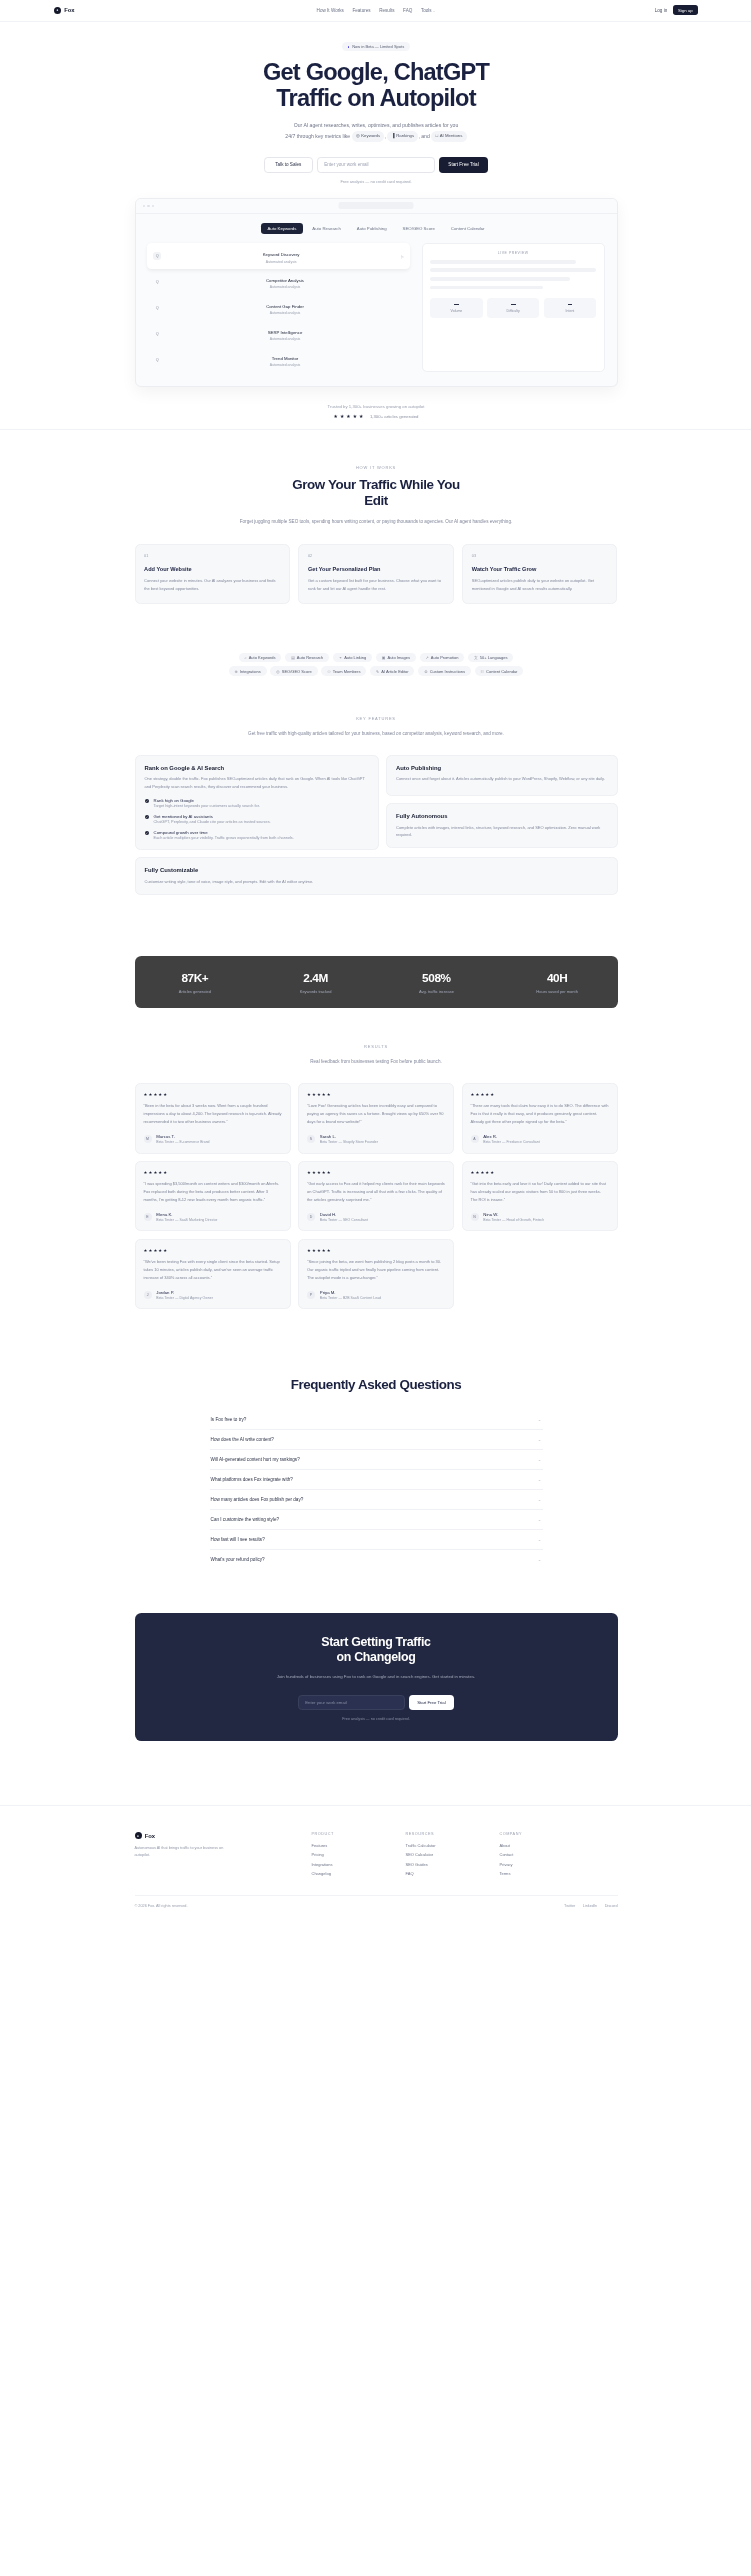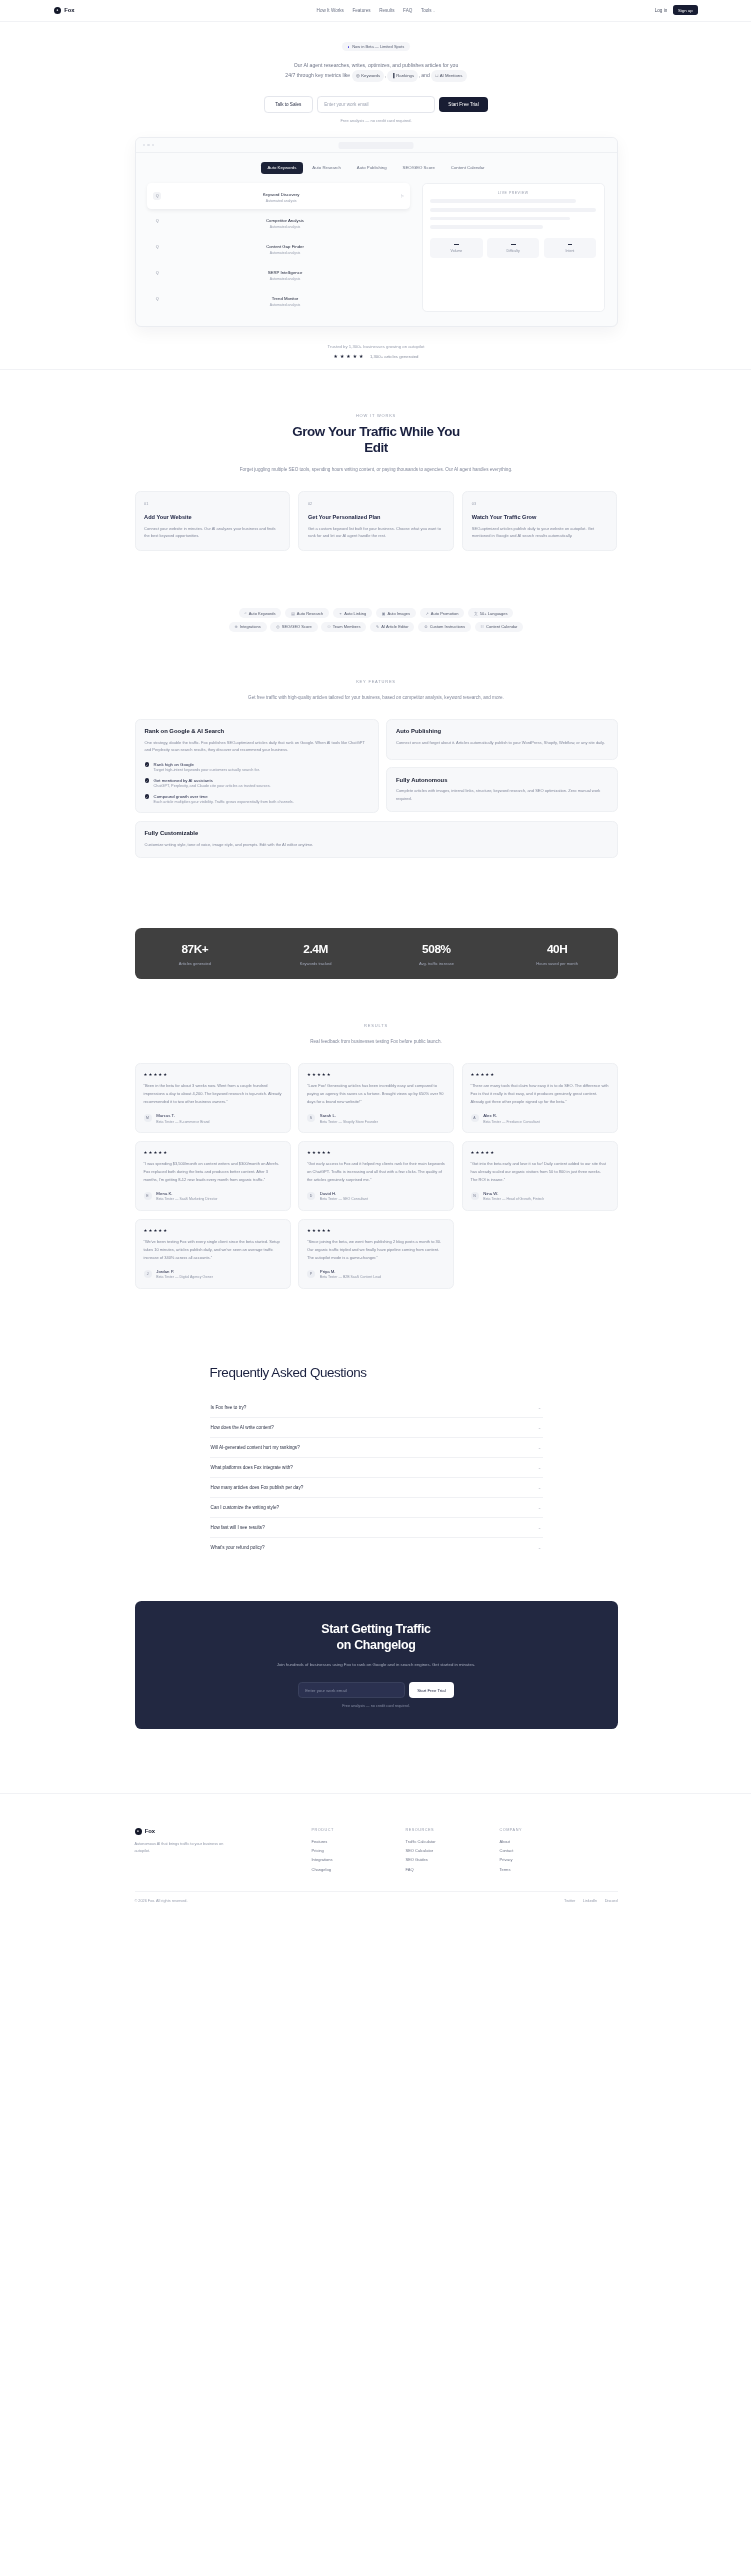--- a/index.html
+++ b/index.html
@@ -4,21 +4,21 @@
 <style>
   * { margin:0; padding:0; box-sizing:border-box; }
   html,body { width:752px; }
   body {
     font-family:"Liberation Sans", sans-serif;
     background:#ffffff;
     color:#1b2033;
     -webkit-font-smoothing:antialiased;
   }
   .wrap { width:752px; margin:0 auto; }
-  .container { width:483px; margin:16px auto; }
+  .container { width:483px; margin:8px auto; }
 
   
   .nav {
     height:21.5px; display:flex; align-items:center;
     padding:0 54px; background:#fff;
     border-bottom:0.5px solid #f1f2f5;
   }
   .brand { display:flex; align-items:center; gap:3.2px; width:129px;}
   .brand-dot {
     width:7px; height:7px; border-radius:50%; background:#14182a;
@@ -207,21 +207,21 @@
   .tavatar {
     width:8px; height:8px; border-radius:50%; background:#eceef3; color:#70768a;
     font-size:3.5px; display:flex; align-items:center; justify-content:center;
   }
   .tname { font-size:4.3px; color:#1b2140; }
   .trole { font-size:3.5px; color:#9097a8; margin-top:1.1px; }
 
   
   .faq-wrap { width:333px; margin:0 auto; padding:0; }
   .faq-title {
-    font-size:13.4px; font-weight:normal; letter-spacing:-0.4px; color:#1b2140; 
+    font-size:13.4px; font-weight:bold; letter-spacing:-0.4px; color:#1b2140; text-align:center;
   }
   .faq-list { margin-top:17.7px; }
   .faq-item {
     display:flex; align-items:center; justify-content:space-between;
     padding:7px 1.1px; border-bottom:0.5px solid #f0f1f4; cursor:pointer;
   }
   .faq-q { font-size:4.6px; color:#2b3145; }
   .faq-chev { font-size:4.3px; color:#b0b6c4; }
 
   
@@ -284,20 +284,24 @@
     <button class="btn-signup">Sign up</button>
   </div>
 </div>
 
 <div class="wrap">
 <div class="hero">
   <div class="badge">
     <span class="pulse"></span>
     <span>Now in Beta — Limited Spots</span>
   </div>
+  <h1 class="hero-title">
+    <span>Get Google, ChatGPT</span><br>
+    <span>Traffic on Autopilot</span>
+  </h1>
   <div class="hero-sub">
     <span>Our AI agent researches, writes, optimizes, and publishes articles for you</span><br>
     <span>24/7 through key metrics like</span>
     <span class="metric-chip">
           <span class="ci">◎</span>
           <span>Keywords</span>
         </span><span>,</span>
     <span class="metric-chip">
           <span class="ci">▐</span>
           <span>Rankings</span>

